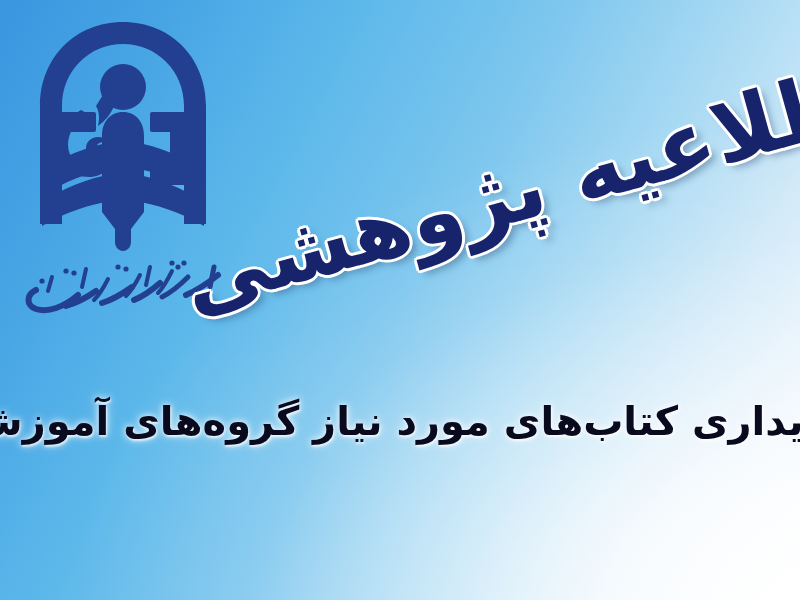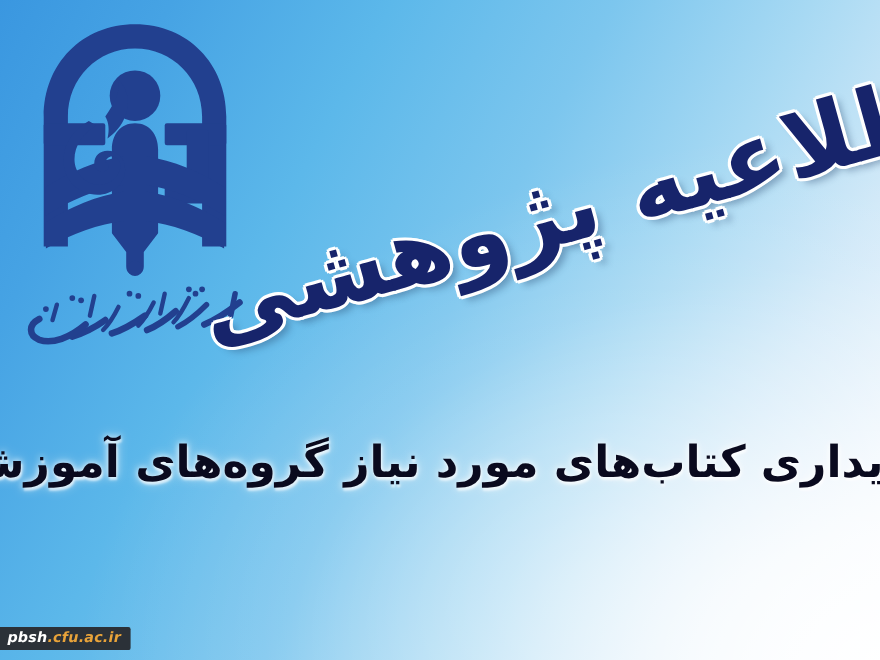--- a/index.html
+++ b/index.html
@@ -263,17 +263,14 @@
   </div>
 
   <div id="main-title">
     <span id="main-title-text">اطلاعیه پژوهشی</span>
   </div>
 
   <div id="headline">
     <span id="headline-text">خریداری کتاب‌های مورد نیاز گروه‌های آموزشی</span>
   </div>
 
-  <div id="watermark">
-    <span class="wm-name">pbsh</span><span class="wm-domain">.cfu.ac.ir</span>
-  </div>
 
 </div>
 
 </body></html>

